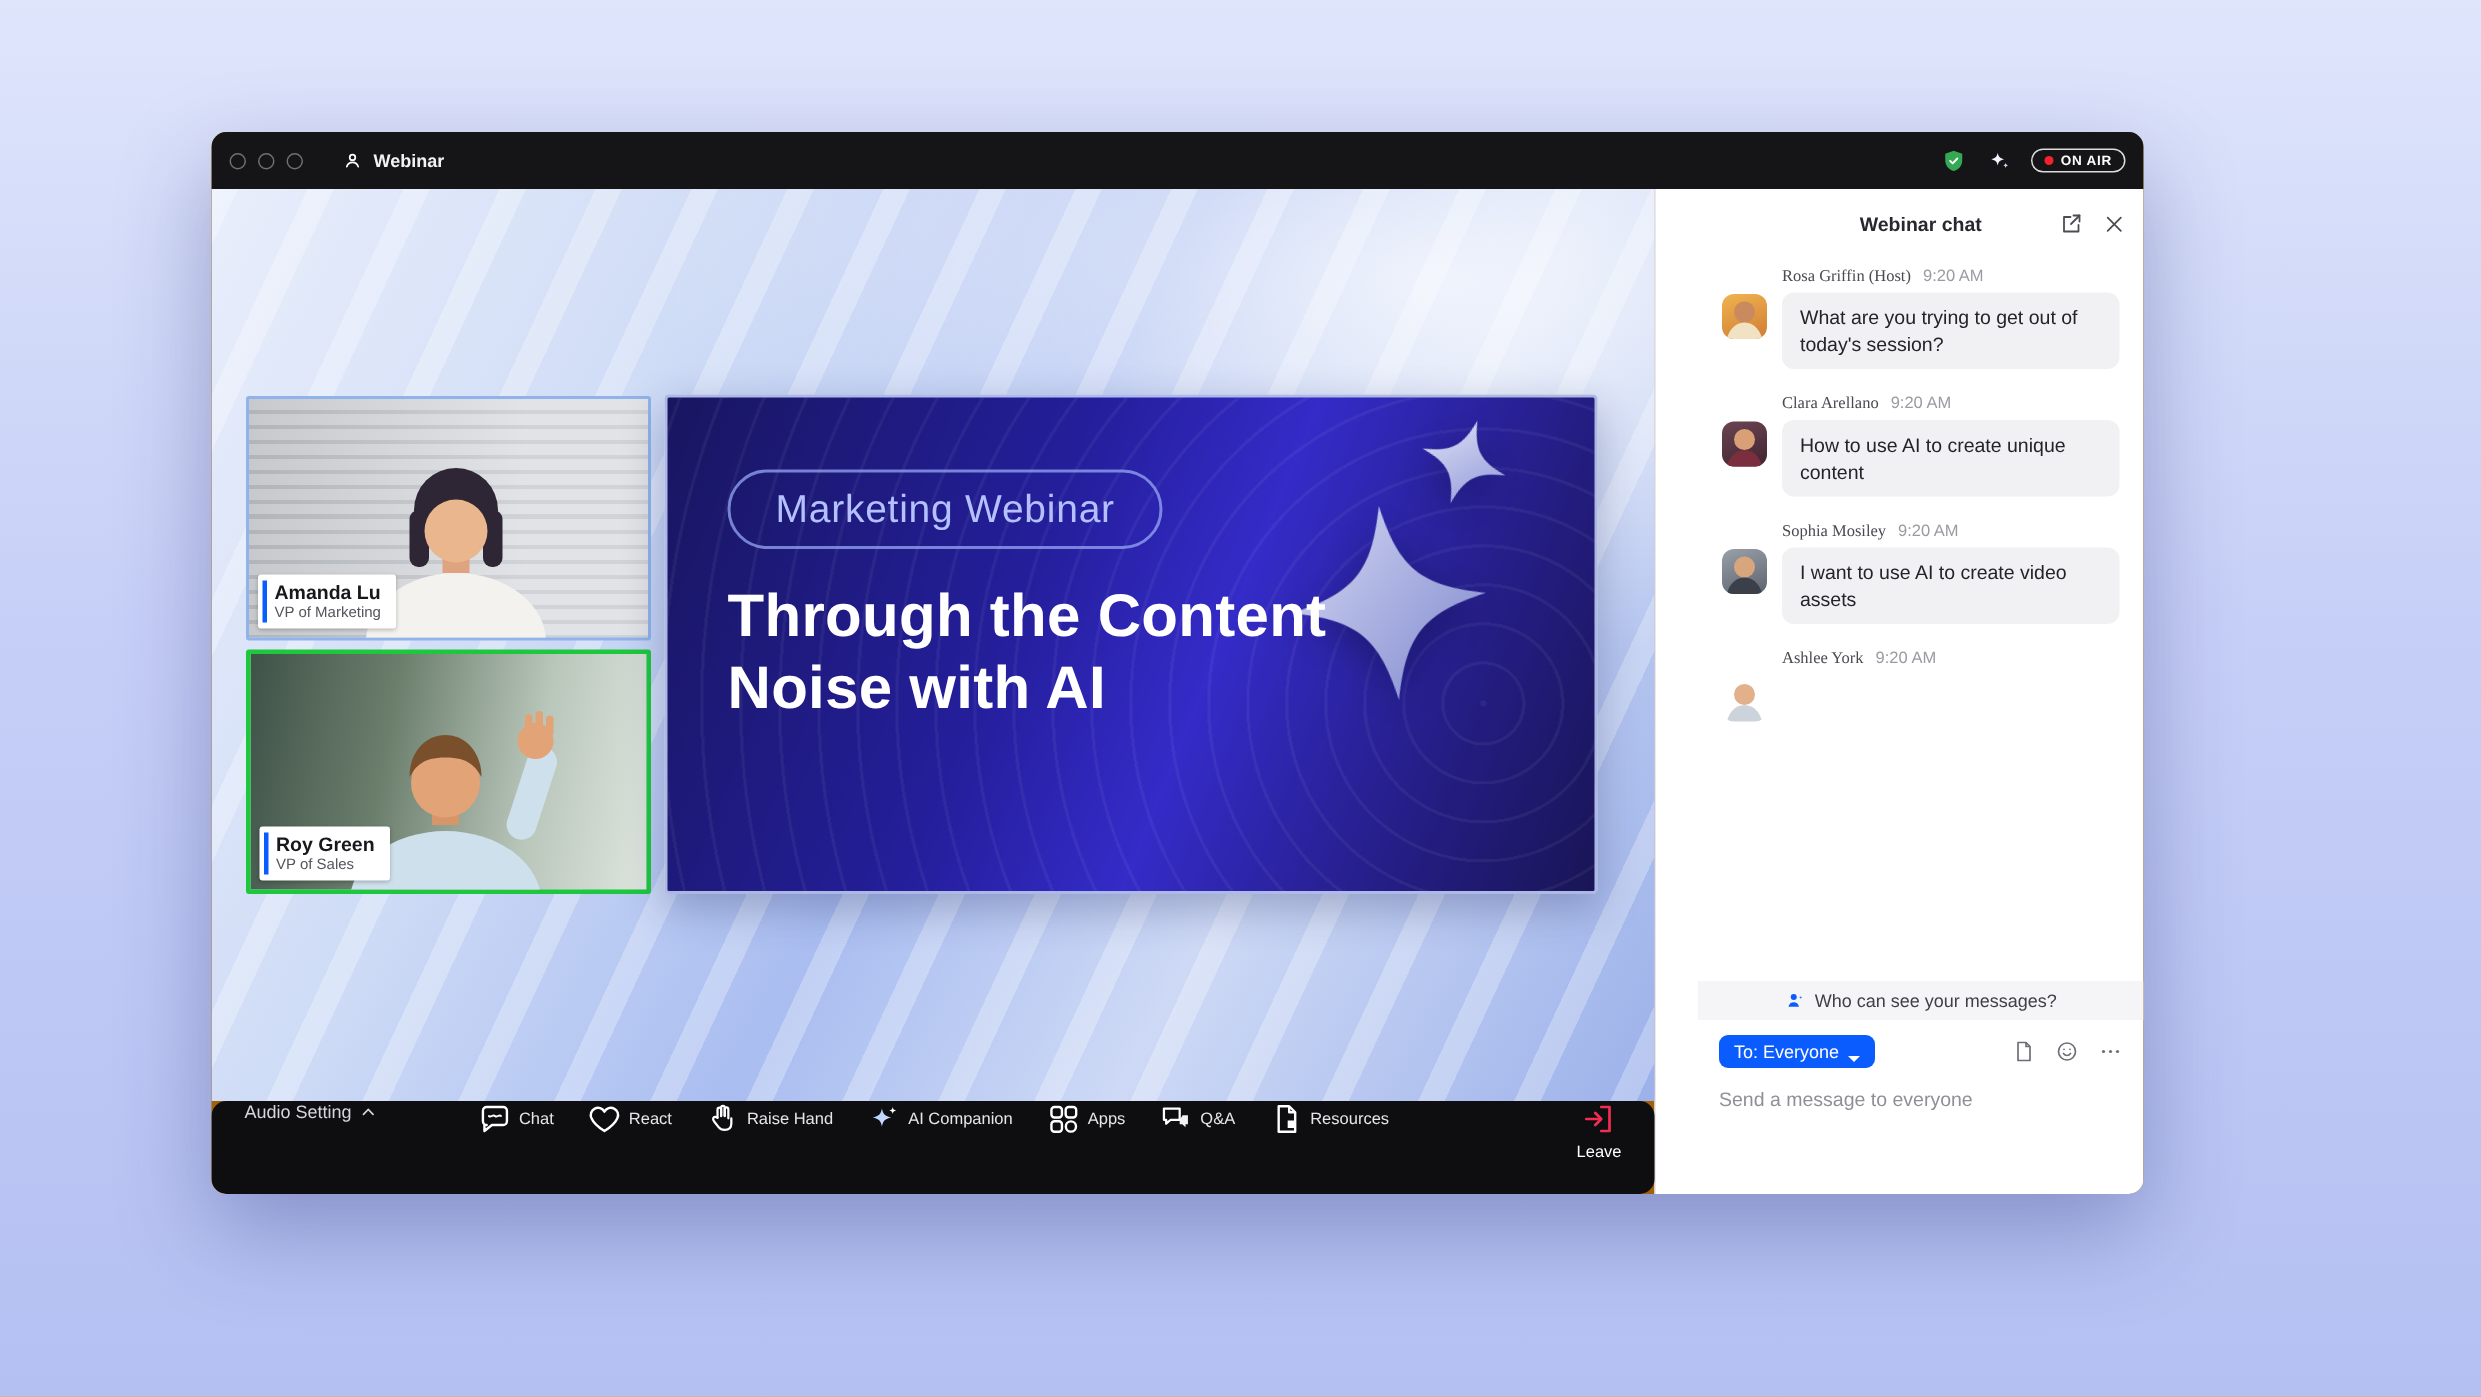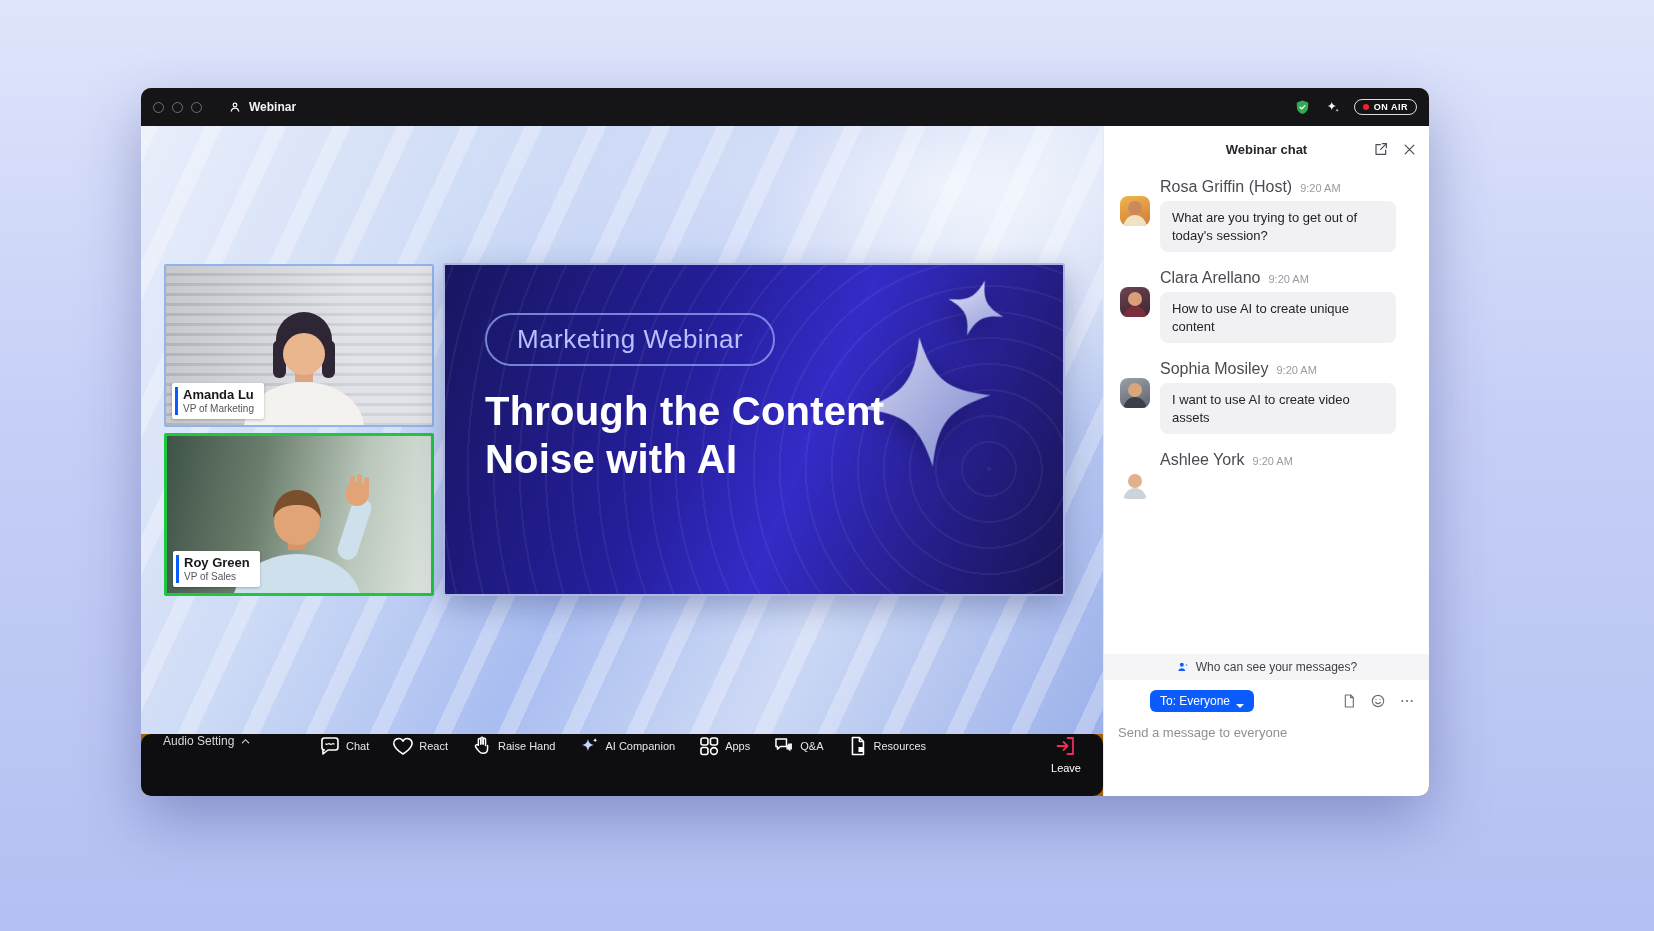--- a/index.html
+++ b/index.html
@@ -97,53 +97,53 @@
   .tool-group {
     position:absolute; left:50%; transform:translateX(-50%);
     display:flex; gap:22px; align-items:flex-end;
   }
   .tool-item { display:flex; flex-direction:row; align-items:center; gap:4px; min-width:44px; }
   .tool-item .lbl { font-size:11px; color:#e6e6ea; white-space:nowrap; }
   .leave-item { margin-left:auto; display:flex; flex-direction:column; align-items:center; gap:4px; }
   .leave-item .lbl { font-size:11px; color:#fff; }
 
   
-  .chat-panel { width:326px; background:#fff; display:flex; flex-direction:column; border-left:1px solid #e8e8ee; }
+  .chat-panel { width:326px; background:#fff; display:flex; flex-direction:column; border-left:1px solid #e8e8ee;padding-left:28px; }
   .chat-header { height:46px; position:relative; display:flex; align-items:center; justify-content:center; }
   .chat-header .title { font-size:13px; font-weight:600; color:#27272e; }
   .chat-header .hdr-icons { position:absolute; right:12px; display:flex; gap:13px; align-items:center; }
 
   .messages { flex:0 0 auto; padding:6px 16px 0; }
   .message { display:flex; gap:10px; margin-bottom:17px; }
   .avatar { width:30px; height:30px; border-radius:8px; position:relative; overflow:hidden; flex:0 0 30px; margin-top:18px; }
   .avatar::before { content:""; position:absolute; width:14px; height:14px; border-radius:50%; left:8px; top:5px; background:var(--skin); }
   .avatar::after { content:""; position:absolute; width:24px; height:14px; left:3px; bottom:-3px; border-radius:50% 50% 0 0 / 100% 100% 0 0; background:var(--shirt); }
   .av-rosa   { background:linear-gradient(160deg,#f0b44e,#d07c36); --skin:#c98a5e; --shirt:#f2e2c4; }
   .av-clara  { background:linear-gradient(160deg,#6b4452,#402430); --skin:#d9a078; --shirt:#7a2e3e; }
   .av-sophia { background:linear-gradient(160deg,#9aa0aa,#5d636e); --skin:#d8a67c; --shirt:#3a3f4a; }
   .av-ashlee { background:linear-gradient(160deg,#e3c48f,#c79a60; ); --skin:#e2b08a; --shirt:#cdd3da; }
   .msg-body { display:flex; flex-direction:column; align-items:flex-start; }
   .msg-meta { display:flex; align-items:baseline; gap:8px; margin-bottom:5px; }
-  .msg-author { font-size:16px; color:#4a4a52; }
+  .msg-author { font-size:11px; color:#4a4a52;font-family:Liberation Serif, serif; }
   .msg-time { font-size:11px; color:#9a9aa2; }
   .bubble {
     background:#f1f1f4; border-radius:8px; padding:8px 12px; font-size:13px; color:#232329;
     max-width:236px; line-height:1.35;
   }
 
   .chat-footer { margin-top:auto; }
   .visibility-bar {
     height:26px; background:#f5f5f7; display:flex; align-items:center; justify-content:center;
     gap:6px; font-size:12px; color:#3f3f46;text-align:center;
   }
   .compose { padding:10px 14px 0; }
   .compose-row { display:flex; align-items:center; }
   .to-pill {
     display:flex; align-items:flex-end; gap:6px; background:#0b5cff; color:#fff;
-    font-size:12px; padding:4px 10px; border-radius:6px; cursor:default;margin-left:32px;
+    font-size:12px; padding:4px 10px; border-radius:6px; cursor:default;
   }
   .to-pill .caret { width:0; height:0; border-left:4px solid transparent; border-right:4px solid transparent; border-top:4px solid #fff; }
   .compose-icons { margin-left:auto; display:flex; gap:13px; align-items:center; }
   .composer { margin:13px 0 0; font-size:13px; color:#8f8f97; padding-bottom:56px; }
 
   .icon { display:inline-flex; }
 </style>
 </head>
 <body>
 

